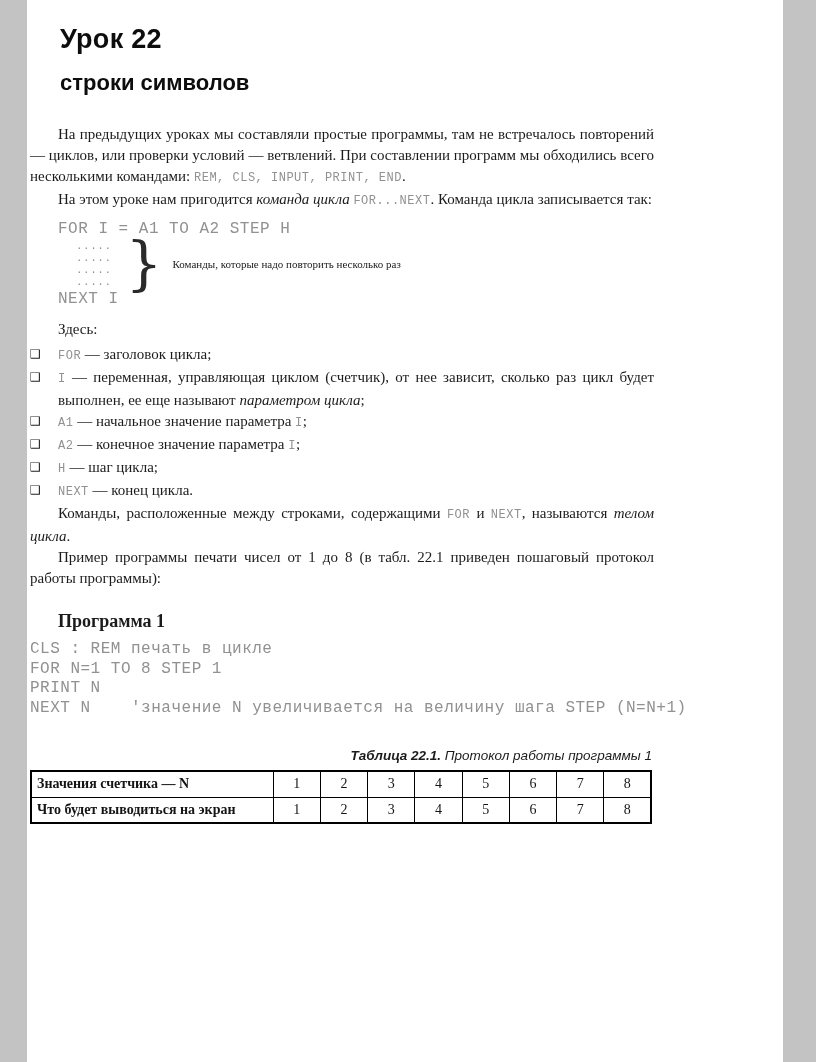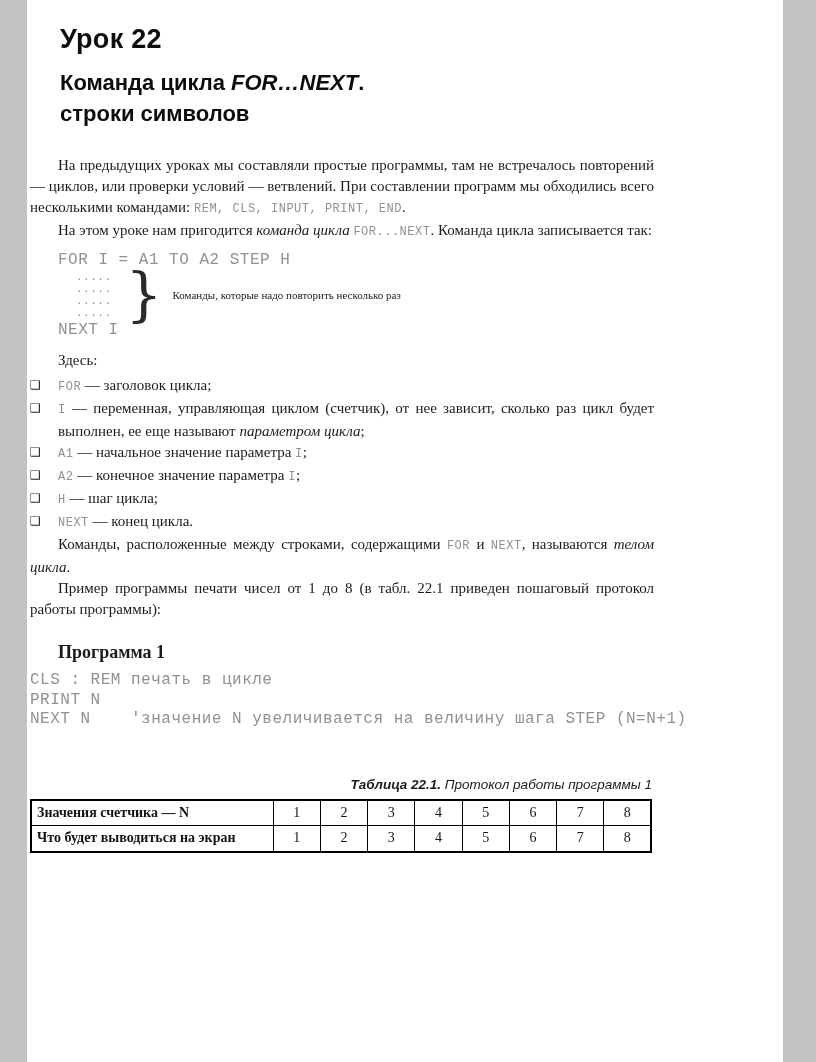--- a/index.html
+++ b/index.html
@@ -55,41 +55,40 @@
   }
   .bullet-text { flex:1; font-size:15px; line-height:21px; text-align:justify; }
 
   
   .program-heading { margin-top:22px; margin-left:28px; font-weight:bold; font-size:18px; line-height:21px; }
   .listing { margin-top:8px; }
   .listing .code-line { line-height:19.5px; }
 
   
   .table-caption {
-    margin-top:47px; width:622px; text-align:right;
+    margin-top:30px; width:622px; text-align:right;
     font-family:"Liberation Sans", sans-serif; font-size:13.5px; font-style:italic; color:#1b1b1b;
   }
   .table-caption .cap-bold { font-weight:bold; }
   table.protocol { margin-top:7px; width:622px; border-collapse:collapse; border:2px solid #000; table-layout:fixed; }
   table.protocol td { border:1px solid #000; height:26px; font-size:14px; color:#141414; }
   td.row-label { font-weight:bold; padding-left:5px; text-align:left; }
   td.num-cell { text-align:center; }
 </style>
 </head>
 <body>
 
 <div class="viewer">
   <div class="gutter gutter-left"></div>
   <div class="gutter gutter-right"></div>
 
   <div class="page-content">
 
     <div class="title-block">
       <div class="lesson-number">Урок 22</div>
-      <div class="subtitle-line"><span>Команда цикла </span><span class="emph">FOR…NEXT</span><span>.</span></div>
       <div class="subtitle-line">строки символов</div>
     </div>
 
     <div class="spacer-26"></div>
 
     <div class="para"><span>На предыдущих уроках мы составляли простые программы, там не встречалось повторений — циклов, или проверки условий — ветвлений. При составлении программ мы обходились всего несколькими командами: </span><span class="code-inline">REM, CLS, INPUT, PRINT, END</span><span>.</span></div>
 
     <div class="para"><span>На этом уроке нам пригодится </span><span class="italic-run">команда цикла </span><span class="code-inline">FOR...NEXT</span><span>. Команда цикла записывается так:</span></div>
 
     <div class="syntax-figure">
@@ -144,20 +143,21 @@
     </div>
 
     <div class="para"><span>Команды, расположенные между строками, содержащими </span><span class="code-inline">FOR</span><span> и </span><span class="code-inline">NEXT</span><span>, называются </span><span class="italic-run">телом цикла</span><span>.</span></div>
 
     <div class="para">Пример программы печати чисел от 1 до 8 (в табл. 22.1 приведен пошаговый протокол работы программы):</div>
 
     <div class="program-heading">Программа 1</div>
 
     <div class="listing">
       <div class="code-line">CLS : REM печать в цикле</div>
+      <div class="code-line">FOR N=1 TO 8 STEP 1</div>
       <div class="code-line">PRINT N</div>
       <div class="code-line">NEXT N    'значение N увеличивается на величину шага STEP (N=N+1)</div>
     </div>
 
     <div class="table-caption"><span class="cap-bold">Таблица 22.1.</span><span> Протокол работы программы 1</span></div>
 
     <table class="protocol">
       <colgroup>
         <col style="width:242px">
         <col>

